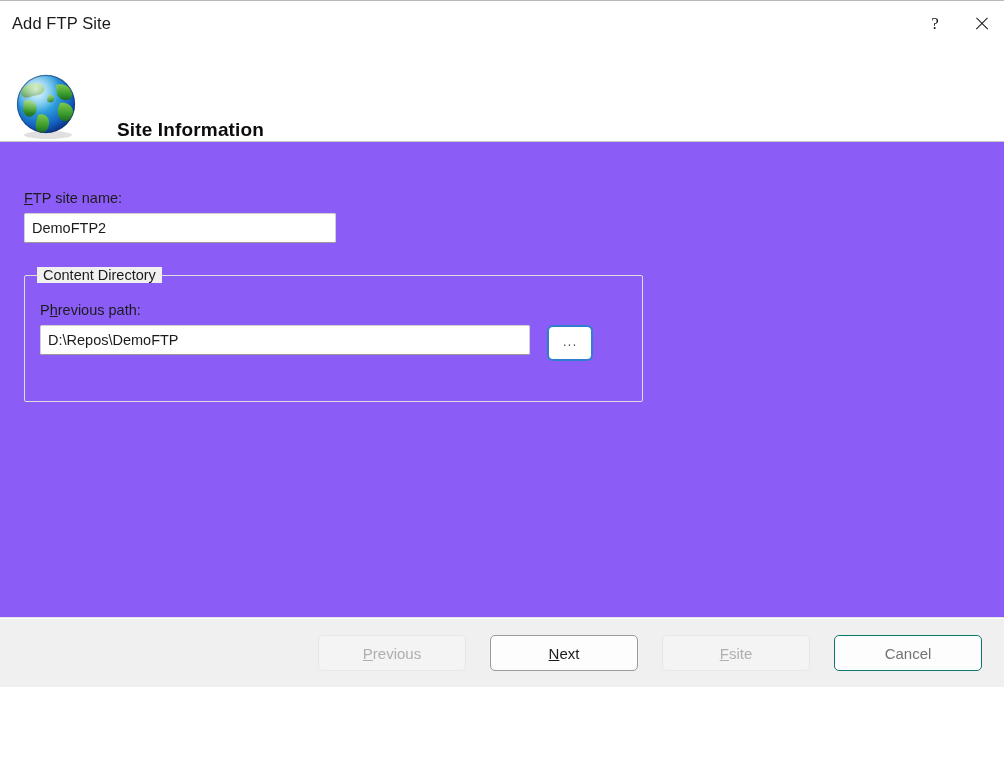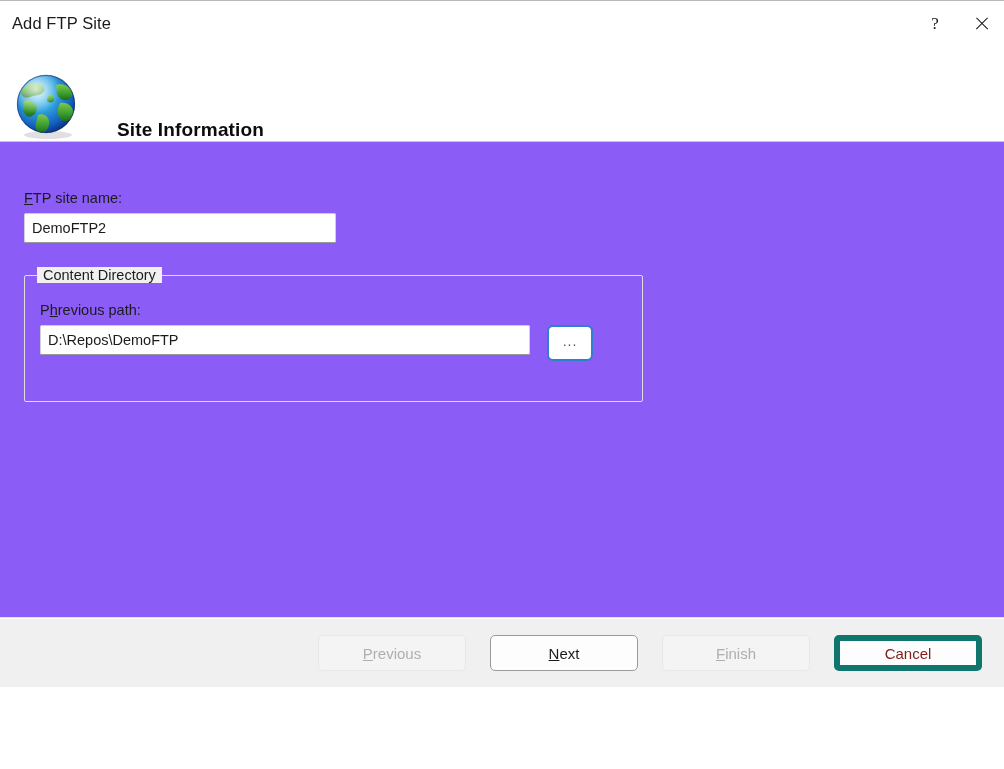--- a/index.html
+++ b/index.html
@@ -222,22 +222,22 @@
     font-size: 15px;
     line-height: 1;
     cursor: default;
     padding: 0;
     display: flex;
     align-items: center;
     justify-content: center;
   }
   .dlg-btn.enabled {
     background: #fdfdfd;
-    border: 6px solid #0f766e;
-    color: #7f1d1d;
+    border: 1px solid #0f766e;
+    color: #737373;
   }
   .dlg-btn.default {
     background: #fdfdfd;
     border: 1px solid #9b9b9b;
     color: #1b1b1b;
   }
   .dlg-btn.disabled {
     background: #f4f4f4;
     border: 1px solid #e7e7e7;
     color: #b0aeae;
@@ -328,21 +328,21 @@
         <span>revious</span>
     </button>
     <button class="dlg-btn default">
       <span></span>
         <span class="accel">N</span>
         <span>ext</span>
     </button>
     <button class="dlg-btn disabled">
       <span></span>
         <span class="accel">F</span>
-        <span>inish</span>
+        <span>site</span>
     </button>
     <button class="dlg-btn enabled">
       <span>Cancel</span>
         <span class="accel"></span>
         <span></span>
     </button>
   </div>
 
 </div>
 

